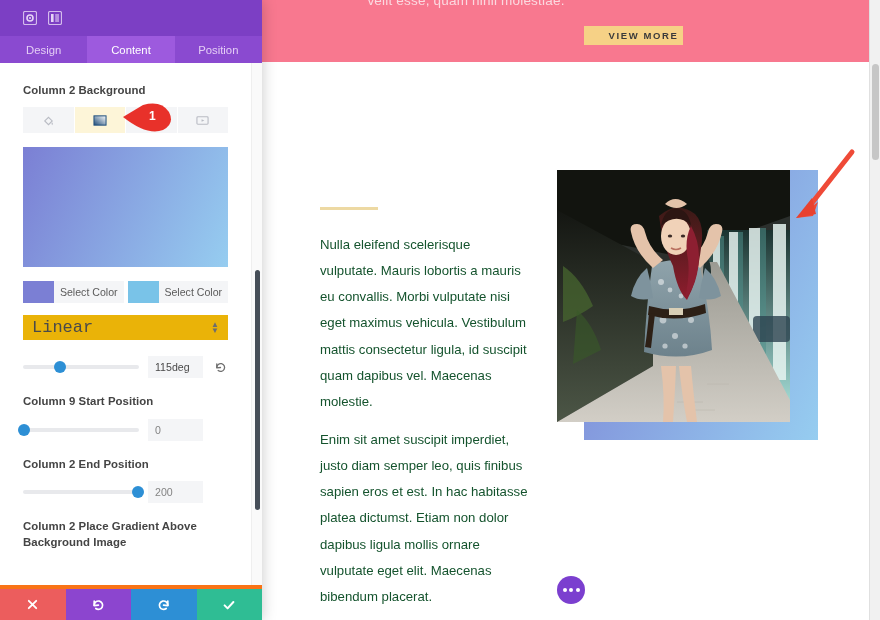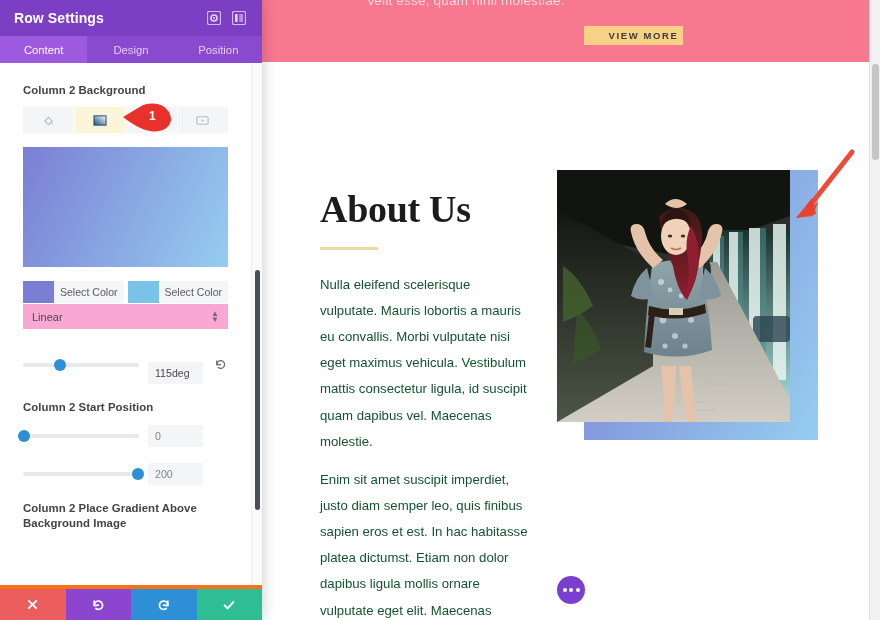--- a/index.html
+++ b/index.html
@@ -145,36 +145,36 @@
   .bg-type svg { display: block; }
 
   
   .grad-preview {
     height: 120px; width: 100%;
     background: linear-gradient(115deg, #7b7fd4 0%, #96cdf0 100%);
     margin-bottom: 14px;
   }
 
   
-  .color-row { display: flex; gap: 4px; margin-bottom: 1px; }
+  .color-row { display: flex; gap: 4px; margin-bottom: 12px; }
   .color-cell { flex: 1; display: flex; height: 22px; }
   .color-swatch { width: 31px; height: 22px; flex: none; cursor: pointer; }
   .color-btn {
     flex: 1; background: #f4f5f7; display: flex; align-items: center; justify-content: center;
     font-size: 10.6px; color: #5b5b5b; cursor: pointer;
     font-family: "Liberation Sans", sans-serif;
   }
 
   
   .sel-wrap { position: relative; margin-bottom: 16px; }
   .sel {
-    width: 100%; height: 25px; background: #f9a8d4; border: none;
-    font-size: 11px; color: #4a4a4a; padding: 0 9px;
+    width: 100%; height: 25px; background: #eab308; border: none;
+    font-size: 17px; color: #4a4a4a; padding: 0 9px;
     appearance: none; -webkit-appearance: none; cursor: pointer;
-    font-family: Liberation Sans, sans-serif;
+    font-family: Liberation Mono, monospace;
   }
   .sel-arrows {
     position: absolute; right: 9px; top: 50%; transform: translateY(-50%);
     pointer-events: none; font-size: 8px; color: #6d6d6d; line-height: 6px; text-align: center;
   }
 
   
   .slider-row { display: flex; align-items: center; gap: 9px; margin-bottom: 16px; }
   .track {
     position: relative; height: 4px; background: #e8e9ec; border-radius: 3px; flex: 1; cursor: pointer;
@@ -182,21 +182,21 @@
   .knob {
     position: absolute; top: 50%; transform: translate(-50%, -50%);
     width: 12px; height: 12px; border-radius: 50%; background: #2d8fd5; cursor: pointer;
   }
   .num-box {
     width: 55px; height: 22px; background: #f4f5f7; flex: none;
     display: flex; align-items: center; padding-left: 7px;
     font-size: 10.6px; color: #848484;
     font-family: "Liberation Sans", sans-serif;
   }
-  .num-box.filled { color: #4a4a4a; margin-top: 17px; }
+  .num-box.filled { color: #4a4a4a; }
   .reset-btn {
     width: 16px; flex: none; display: flex; align-items: center; justify-content: center;
     color: #6f6f6f; cursor: pointer;
   }
 
   
   .panel-scrollbar {
     position: absolute; right: 0; top: 0; width: 11px; height: 100%;
     background: #fafafa; border-left: 1px solid #efefef;
   }
@@ -235,21 +235,20 @@
 
   <div class="site">
 
     <div class="pink-band">
       <div class="pink-band-text">velit esse, quam nihil molestiae.</div>
     </div>
 
     <button class="view-more-btn">VIEW MORE</button>
 
     <div class="about-wrap">
-      <div class="about-title">About Us</div>
       <div class="about-rule"></div>
       <div class="about-p">Nulla eleifend scelerisque vulputate. Mauris lobortis a mauris eu convallis. Morbi vulputate nisi eget maximus vehicula. Vestibulum mattis consectetur ligula, id suscipit quam dapibus vel. Maecenas molestie.</div>
       <div class="about-p second">Enim sit amet suscipit imperdiet, justo diam semper leo, quis finibus sapien eros et est. In hac habitasse platea dictumst. Etiam non dolor dapibus ligula mollis ornare vulputate eget elit. Maecenas bibendum placerat.</div>
     </div>
 
     <div class="grad-block"></div>
 
     <div class="photo">
       <svg viewBox="0 0 233 252" preserveAspectRatio="xMidYMid slice">
         <defs>
@@ -366,40 +365,39 @@
     </button>
 
     <div class="page-scroll">
       <div class="page-scroll-thumb"></div>
     </div>
   </div>
 
   <div class="panel">
 
     <div class="panel-header">
-      <div class="panel-title">Row Settings</div>
       <div class="hdr-icon">
         <svg width="14" height="14" viewBox="0 0 14 14">
           <rect x="0.5" y="0.5" width="13" height="13" rx="1.5" fill="none" stroke="#dcc6f0" stroke-width="1.2"></rect>
           <circle cx="7" cy="7" r="3" fill="none" stroke="#f0e2fb" stroke-width="1.6"></circle>
           <circle cx="7" cy="7" r="1" fill="#f0e2fb"></circle>
         </svg>
       </div>
       <div class="hdr-icon">
         <svg width="14" height="14" viewBox="0 0 14 14">
           <rect x="0.5" y="0.5" width="13" height="13" rx="1.5" fill="none" stroke="#dcc6f0" stroke-width="1.2"></rect>
           <rect x="3" y="3" width="2.6" height="8" fill="#f0e2fb"></rect>
           <rect x="7.2" y="3" width="3.8" height="8" fill="#f0e2fb" opacity=".55"></rect>
         </svg>
       </div>
     </div>
 
     <div class="panel-tabs">
+      <div class="panel-tab">Design</div>
       <div class="panel-tab active">Content</div>
-      <div class="panel-tab">Design</div>
       <div class="panel-tab">Position</div>
     </div>
 
     <div class="panel-body">
       <div class="panel-scroll-area">
 
         <div class="field-label">Column 2 Background</div>
 
         <div class="bg-types">
           <div class="bg-type">
@@ -460,29 +458,30 @@
           </div>
           <div class="num-box filled">115deg</div>
           <div class="reset-btn">
             <svg width="13" height="13" viewBox="0 0 14 14">
               <path d="M3 7 a4.2 4.2 0 1 1 1.5 3.2" fill="none" stroke="#6f6f6f" stroke-width="1.4" stroke-linecap="round"></path>
               <path d="M3 3 L3 7.4 L7 7" fill="none" stroke="#6f6f6f" stroke-width="1.4" stroke-linecap="round" stroke-linejoin="round"></path>
             </svg>
           </div>
         </div>
 
-        <div class="field-label">Column 2 Start Position</div>
+        <div class="field-label">Column 9 Start Position</div>
         <div class="slider-row">
           <div class="track">
             <div class="knob" style="left:1%"></div>
           </div>
           <div class="num-box">0</div>
           <div class="reset-btn"></div>
         </div>
 
+        <div class="field-label">Column 2 End Position</div>
         <div class="slider-row">
           <div class="track">
             <div class="knob" style="left:99%"></div>
           </div>
           <div class="num-box">200</div>
           <div class="reset-btn"></div>
         </div>
 
         <div class="field-label">Column 2 Place Gradient Above Background Image</div>
 

